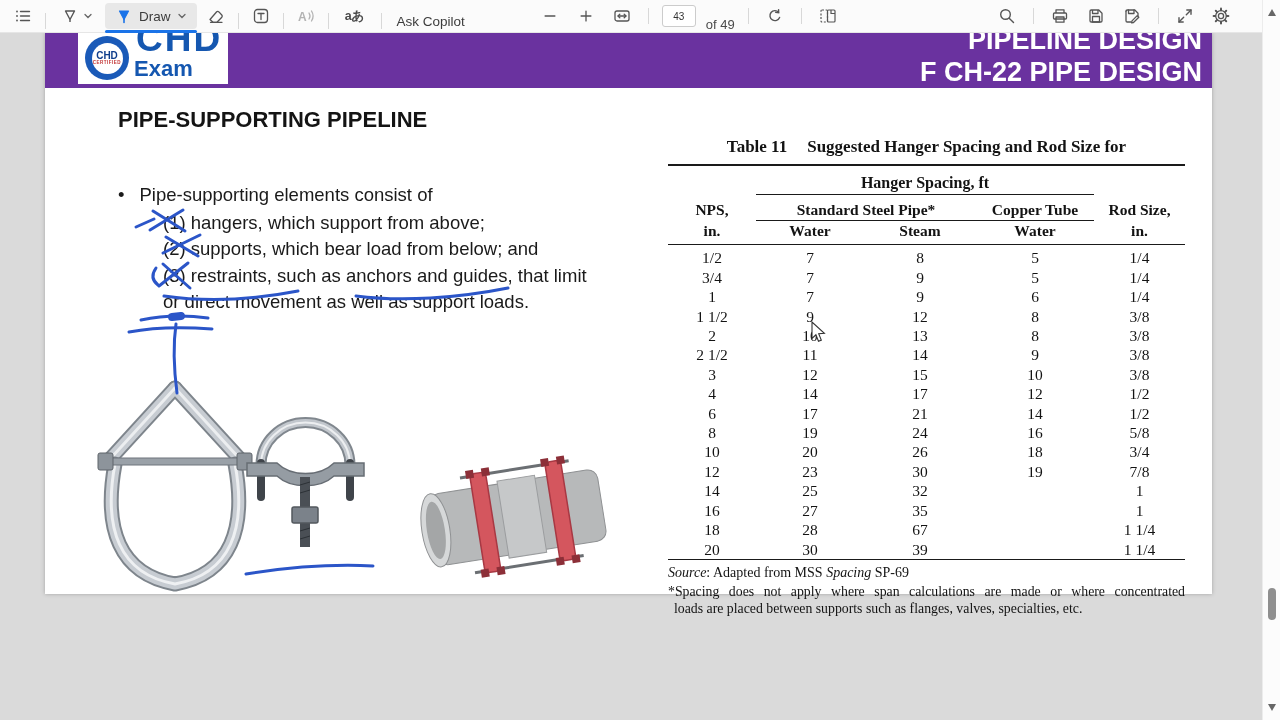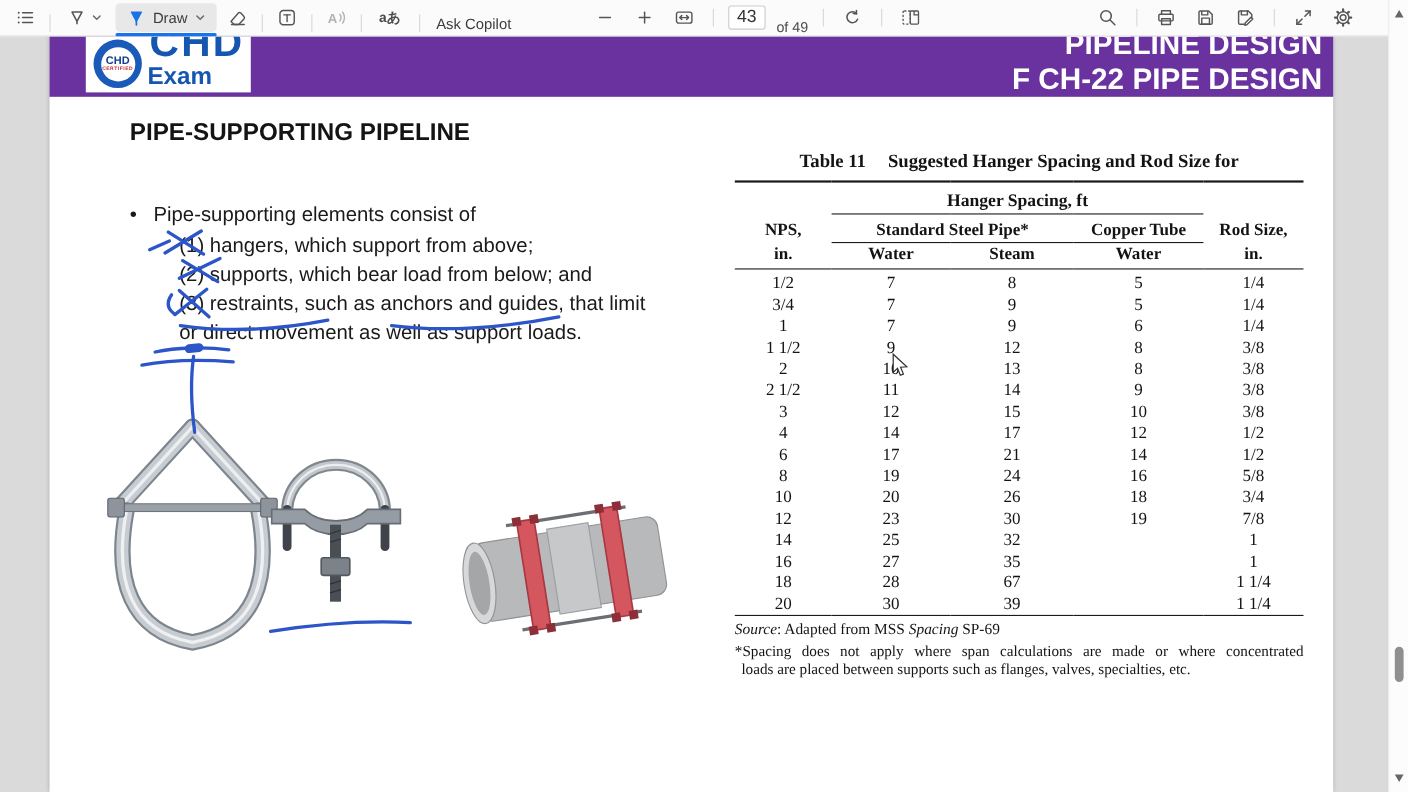--- a/index.html
+++ b/index.html
@@ -17,38 +17,38 @@
   .icon-btn svg{display:block;}
   .sep{width:1px;height:16px;background:#d8d8d8;margin:0 3px;}
   .tool-btn{display:flex;align-items:center;gap:4px;padding:0 6px;height:26px;border-radius:4px;cursor:pointer;}
   .draw-btn{display:flex;align-items:center;gap:6px;padding:0 10px;height:26px;border-radius:4px;
     background:#e8e8e8;position:relative;cursor:pointer;}
   .draw-btn::after{content:"";position:absolute;left:0;right:0;bottom:-4px;height:3px;
     background:#1a73e8;border-radius:2px;}
   .tb-label{font-size:13.5px;color:#3c3c3c;}
   .copilot{padding:0 6px;cursor:pointer;}
   .page-input{width:34px;height:22px;border:1px solid #cccccc;border-radius:3px;background:#fff;
-    text-align:center;font-size:16px;color:#333;font-family:"Liberation Sans",sans-serif;}
+    text-align:center;font-size:10px;color:#333;font-family:"Liberation Sans",sans-serif;}
   .page-count{font-size:13px;color:#4a4a4a;margin-top:16px;}
   .glyph-icon{font-size:12.5px;color:#4a4a4a;font-weight:bold;}
 
   
   .scrollbar{position:absolute;top:0;bottom:0;right:0;width:18px;background:#fcfcfc;
     border-left:1px solid #ececec;z-index:65;}
   .sb-up,.sb-down{position:absolute;left:5px;width:0;height:0;cursor:pointer;}
   .sb-up{top:9px;border-left:4.5px solid transparent;border-right:4.5px solid transparent;
     border-bottom:7px solid #676767;}
   .sb-down{bottom:9px;border-left:4.5px solid transparent;border-right:4.5px solid transparent;
     border-top:7px solid #676767;}
   .sb-thumb{position:absolute;left:5px;top:588px;width:8px;height:32px;border-radius:4px;
     background:#8f8f8f;cursor:pointer;}
 
   
   .doc{position:absolute;top:33px;left:0;right:18px;bottom:0;background:#dadada;}
-  .page{position:absolute;left:45px;top:0;width:1167px;height:687px;background:#ffffff;
+  .page{position:absolute;left:45px;top:0;width:1167px;height:561px;background:#ffffff;
     box-shadow:0 0 4px rgba(0,0,0,.25);}
   .band{position:absolute;left:0;top:0;width:100%;height:55px;background:#6a329f;overflow:hidden;}
   .logo-box{position:absolute;left:33px;top:0;width:150px;height:51px;background:#ffffff;overflow:hidden;}
   .badge{position:absolute;left:7px;top:3px;width:44px;height:44px;border-radius:50%;
     background:#1a5ab8;display:flex;align-items:center;justify-content:center;}
   .badge-inner{width:31px;height:31px;border-radius:50%;background:#ffffff;display:flex;
     flex-direction:column;align-items:center;justify-content:center;line-height:1;}
   .badge-top{font-size:10px;font-weight:800;color:#0f3e8c;}
   .badge-bottom{font-size:4.5px;font-weight:700;color:#c03030;letter-spacing:.5px;}
   .logo-name{position:absolute;left:58px;top:-15px;font-size:37px;font-weight:800;

